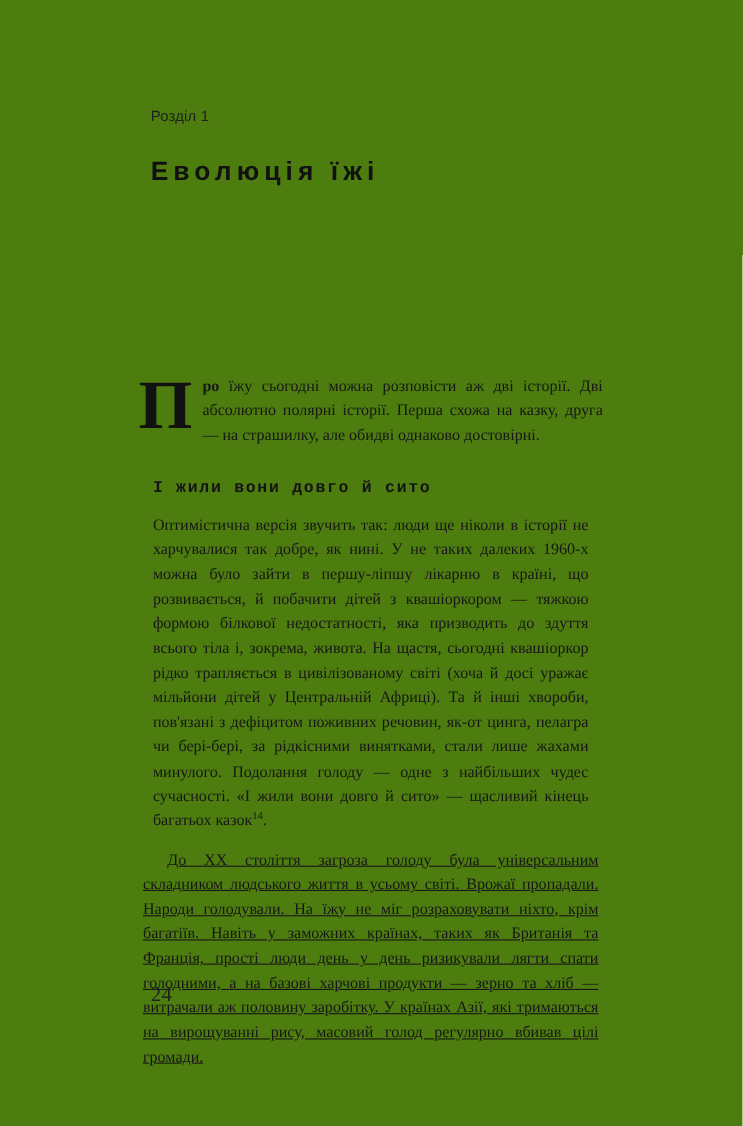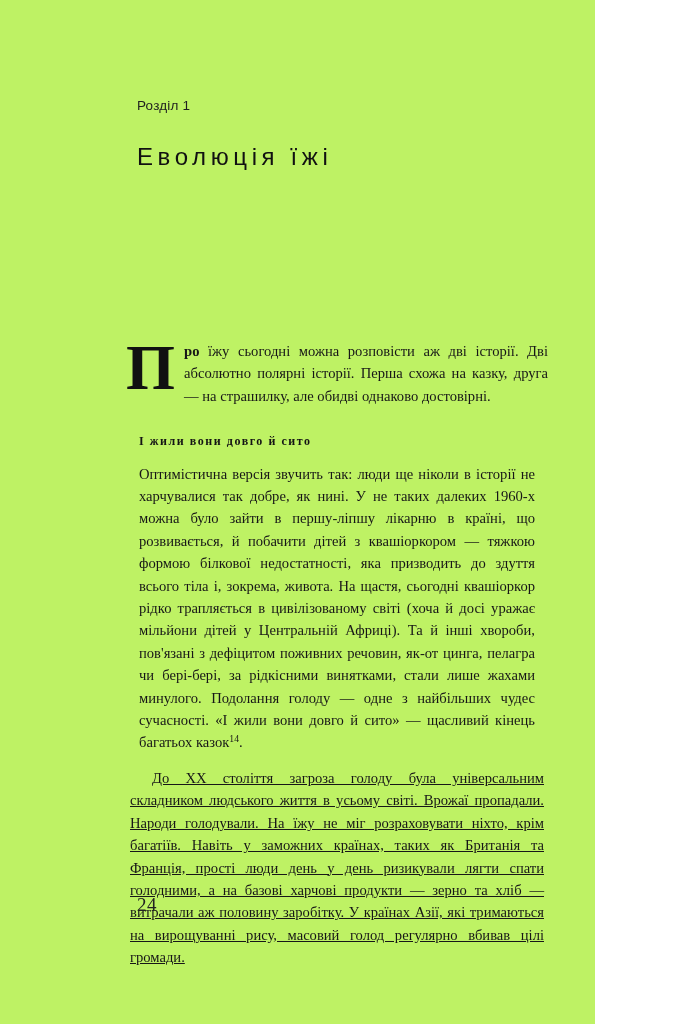--- a/index.html
+++ b/index.html
@@ -4,23 +4,23 @@
 <title>Еволюція їжі</title>
 <style>
   html, body {
     margin: 0;
     padding: 0;
     background: #ffffff;
   }
 
   .page {
     position: relative;
-    width: 595px;
+    width: 675px;
     height: 1024px;
-    background: #bef264;
+    background: #4d7c0f;
     overflow: hidden;
     box-sizing: border-box;
     font-family: "Liberation Serif", "DejaVu Serif", serif;
     color: #1a1a1a;
     -webkit-font-smoothing: antialiased;
   }
 
   
   .chapter-opener {
     position: absolute;
@@ -35,21 +35,21 @@
     font-weight: 400;
     letter-spacing: 0.2px;
     color: #1f1f1f;
     line-height: 1.2;
     margin: 0;
   }
 
   .chapter-title {
     font-family: "Liberation Sans", "DejaVu Sans", sans-serif;
     font-size: 24px;
-    font-weight: 400;
+    font-weight: 700;
     letter-spacing: 4.6px;
     color: #111111;
     line-height: 1.25;
     margin: 28px 0 0 0;
     white-space: pre;
   }
 
   
   .text-block {
     position: absolute;
@@ -86,22 +86,22 @@
     letter-spacing: 0;
   }
 
   .para-dropcap .lead-bold {
     font-weight: 700;
     margin-top: 20px;
   }
 
   
   .subheading {
-    font-family: Liberation Serif, serif;
-    font-size: 12px;
+    font-family: Liberation Mono, monospace;
+    font-size: 15px;
     font-weight: 700;
     letter-spacing: 1.55px;
     color: #141414;
     margin: 26px 0 9px 0;
     padding-left: 13px;
     line-height: 1.3;
   }
 
   .para-flow {
     margin: 13px;

